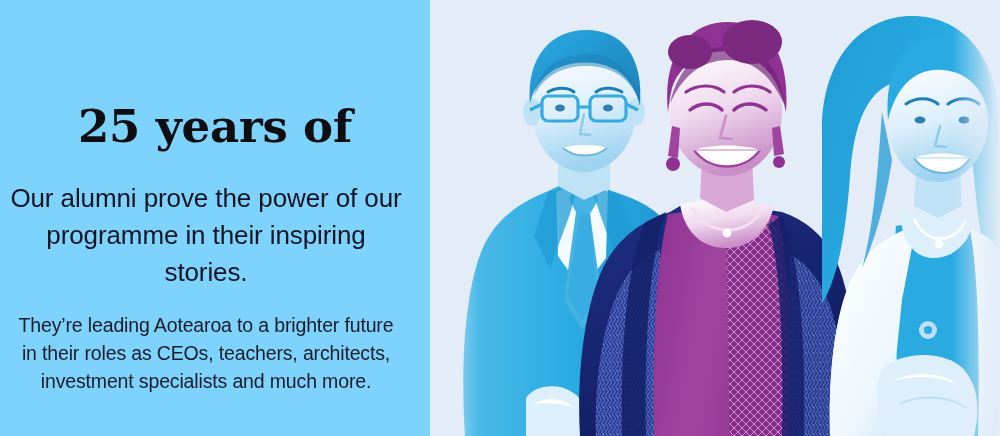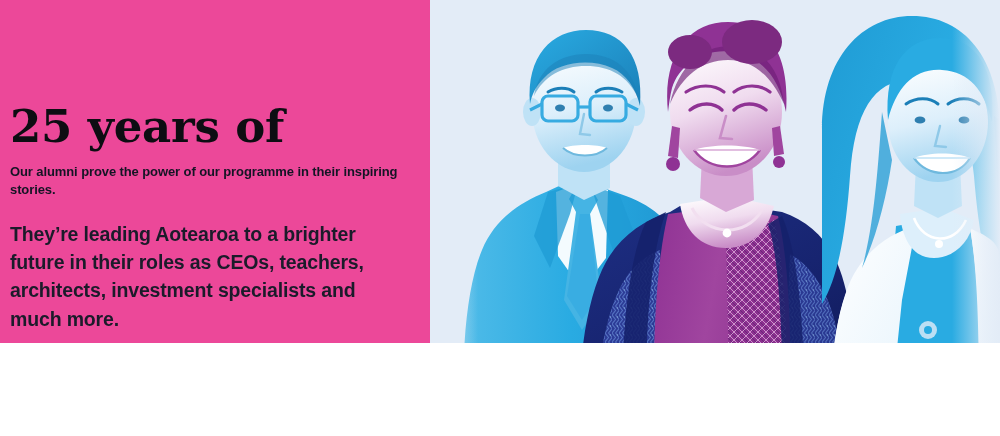--- a/index.html
+++ b/index.html
@@ -3,24 +3,25 @@
 <meta charset="utf-8">
 <style>
   html, body {
     margin: 0;
     padding: 0;
     background: #ffffff;
   }
   #banner {
     position: relative;
     width: 1000px;
-    height: 343px;
+    height: 436px;
     overflow: hidden;
-    background: #ec4899;
+    background: #7dd3fc;
     font-family: "Liberation Sans", sans-serif;
+    text-align: center;
   }
   #artwork {
     position: absolute;
     top: 0;
     left: 430px;
     width: 570px;
     height: 436px;
   }
   #artwork svg {
     display: block;
@@ -41,31 +42,31 @@
     color: #0d0d12;
     letter-spacing: -0.2px;
     margin: 0;
   }
   .headline .hl-line {
     display: block;
     white-space: nowrap;
   }
   .subhead {
     font-family: "Liberation Sans", sans-serif;
-    font-weight: bold;
-    font-size: 13px;
+    font-weight: normal;
+    font-size: 26px;
     line-height: 1.42;
     color: #141424;
-    margin: 13px 0 0 0;
+    margin: 30px 0 0 0;
     max-width: 392px;
     letter-spacing: -0.1px;
   }
   .bodycopy {
     font-family: "Liberation Sans", sans-serif;
-    font-weight: bold;
+    font-weight: normal;
     font-size: 19.5px;
     line-height: 1.45;
     color: #1b1b2a;
     margin: 20px 0 0 0;
     max-width: 392px;
     letter-spacing: -0.15px;
   }
 </style>
 </head>
 <body>

